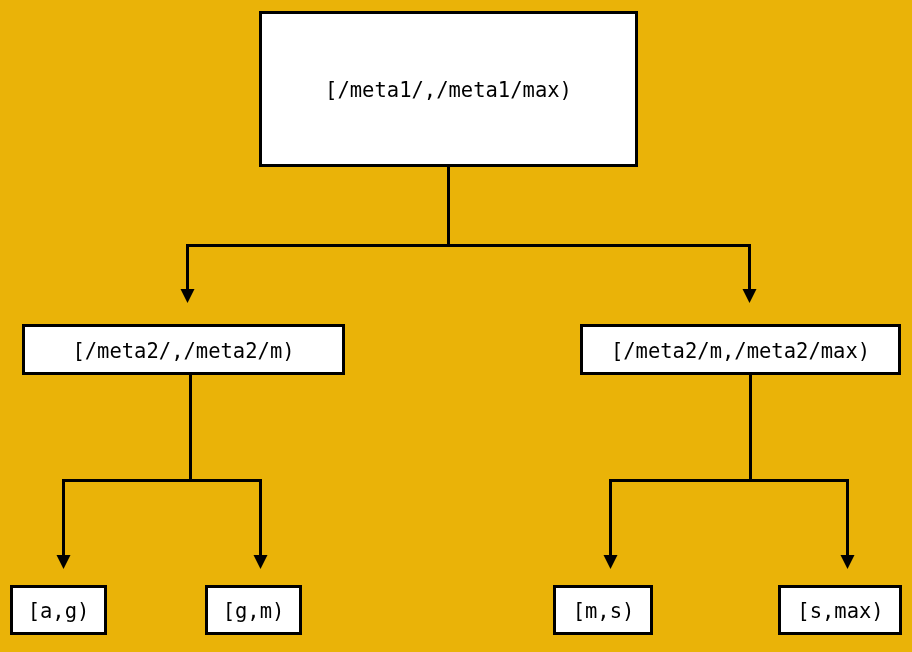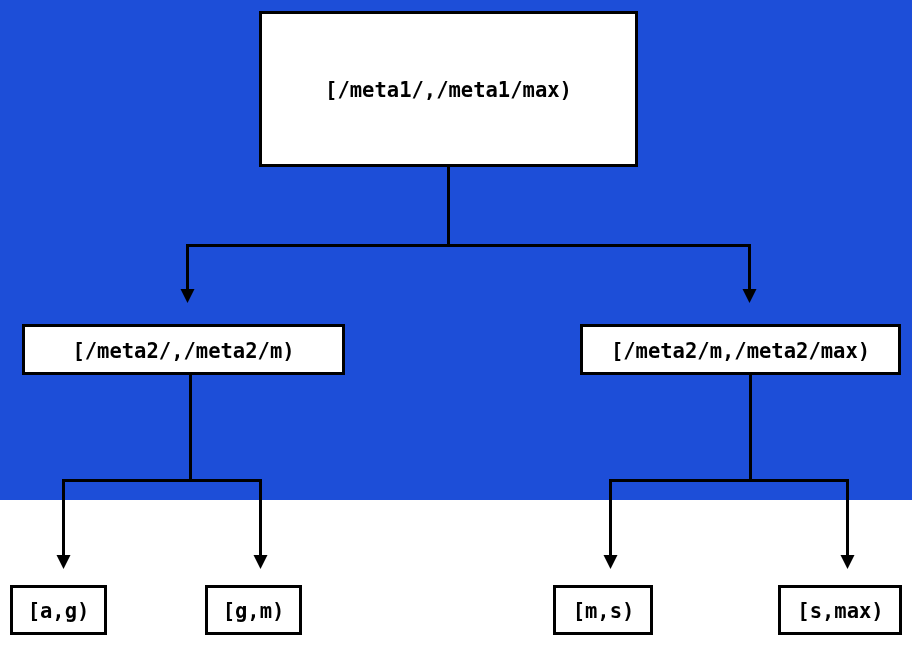--- a/index.html
+++ b/index.html
@@ -10,23 +10,22 @@
   }
   body {
     width: 912px;
     height: 652px;
     font-family: "DejaVu Sans Mono", "Liberation Mono", monospace;
     overflow: hidden;
   }
   #diagram-canvas {
     position: relative;
     width: 912px;
-    height: 500px;
-    background: #1d4ed8;
-    font-weight: bold;
+    height: 652px;
+    background: #eab308;
   }
   #tree-svg {
     position: absolute;
     top: 0;
     left: 0;
     width: 912px;
     height: 652px;
     display: block;
   }
   .node-box {

